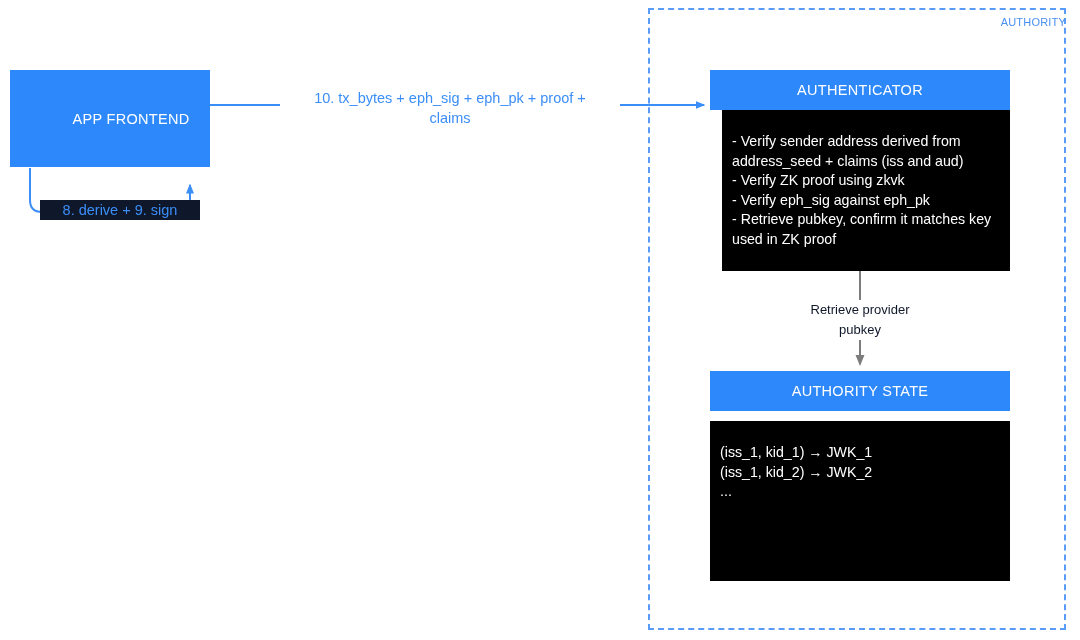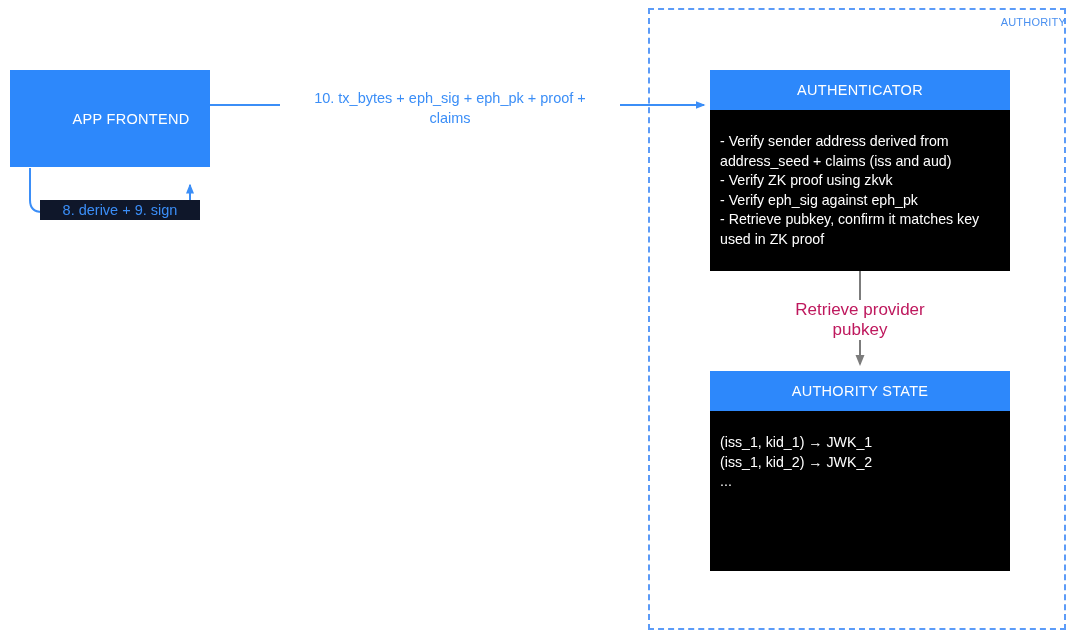--- a/index.html
+++ b/index.html
@@ -87,38 +87,38 @@
   .node-body .line {
     white-space: pre-wrap;
   }
 
   #node-authenticator {
     left: 710px;
     top: 70px;
     width: 300px;
     height: 201px;
   }
-  #node-authenticator .node-body { height: 161px; }
+  #node-authenticator .node-body { height: 161px; margin-left: 12px; }
 
   #node-authority-state {
     left: 710px;
     top: 371px;
     width: 300px;
     height: 200px;
   }
-  #node-authority-state .node-body { height: 160px; }
+  #node-authority-state .node-body { height: 160px; margin-top: 10px; }
 
   
   .conn-label {
     position: absolute;
     text-align: center;
     white-space: pre-wrap;
   }
   .conn-label.blue { color: #3b8ef7; font-size: 14.5px; line-height: 20px; }
-  .conn-label.gray { color: #be185d; font-size: 17px; line-height: 20px; }
+  .conn-label.gray { color: #0f172a; font-size: 13px; line-height: 20px; }
 
   .svg-layer {
     position: absolute;
     left: 0;
     top: 0;
     width: 1080px;
     height: 640px;
     overflow: visible;
     pointer-events: none;
   }

